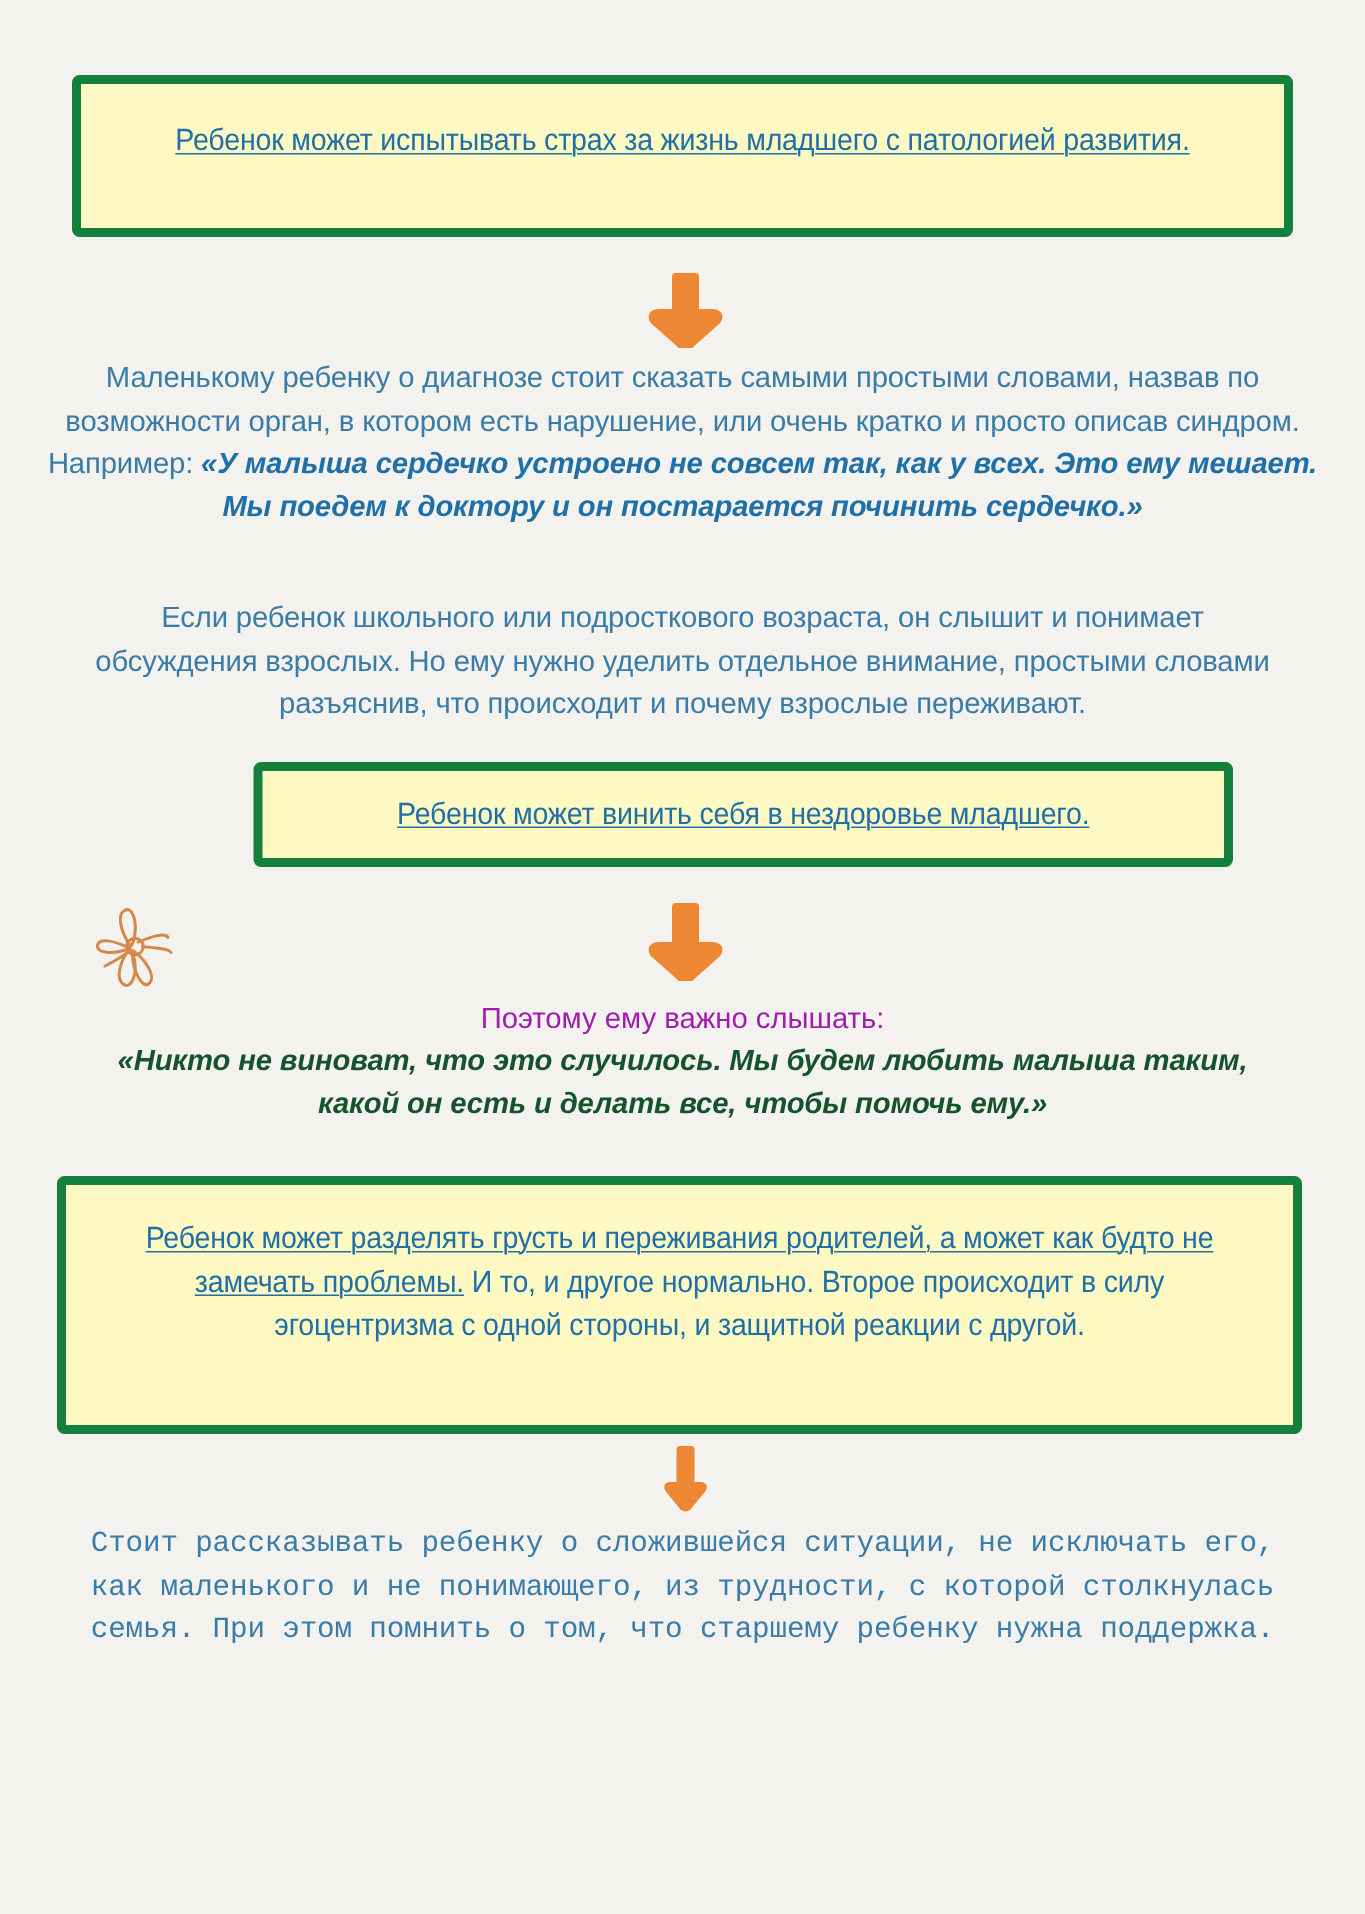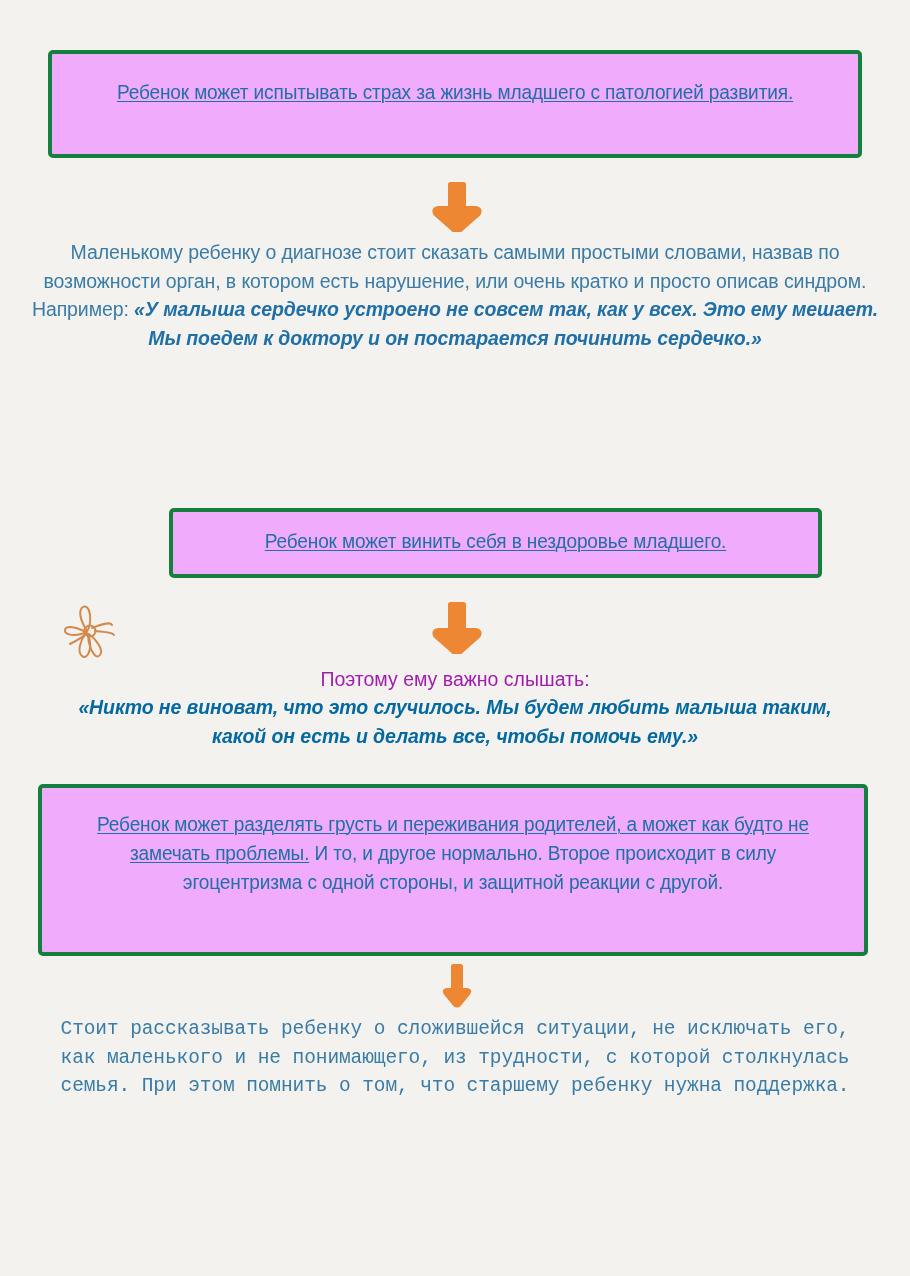--- a/index.html
+++ b/index.html
@@ -19,23 +19,23 @@
     position: relative;
     width: 910px;
     height: 1276px;
     background: #F4F2EE;
   }
 
   
   .callout {
     position: absolute;
     box-sizing: border-box;
-    border: 4px solid #15803d;
+    border: 6px solid #15803d;
     border-radius: 5px;
-    background: #f0abfc;
+    background: #fef9c3;
     display: flex;
     align-items: flex-start;
     justify-content: center;
   }
   .callout-inner {
     width: 100%;
     text-align: center;
     color: #1F6FA8;
     font-size: 20.5px;
     line-height: 1.42;
@@ -74,21 +74,21 @@
     letter-spacing: -0.1px;
   }
   .para .q {
     font-style: italic;
     font-weight: bold;
     color: #1F6FA8;
   }
   .quote-line {
     position: absolute;
     text-align: center;
-    color: #0369a1;
+    color: #14532d;
     font-style: italic;
     font-weight: bold;
     font-size: 19.5px;
     line-height: 1.47;
     letter-spacing: -0.1px;
   }
   .lead {
     position: absolute;
     text-align: center;
     color: #a21caf;
@@ -129,20 +129,23 @@
       <path d="M22.5 0 h13 a2.5 2.5 0 0 1 2.5 2.5 V24 h8.5 c6.5 0 9 4.5 5.5 9.5
                L35 48.5 c-3 4-9 4-12 0 L6 33.5 C2.5 28.5 5 24 11.5 24 H20 V2.5
                A2.5 2.5 0 0 1 22.5 0 Z" fill="#ED8733"></path>
     </svg>
   </div>
 
   <div class="para" id="para-1">
     <span>Маленькому ребенку о диагнозе стоит сказать самыми простыми словами, назвав по возможности орган, в котором есть нарушение, или очень кратко и просто описав синдром. Например: </span><span class="q">«У малыша сердечко устроено не совсем так, как у всех. Это ему мешает. Мы поедем к доктору и он постарается починить сердечко.»</span>
   </div>
 
+  <div class="para" id="para-2">
+    <span>Если ребенок школьного или подросткового возраста, он слышит и понимает обсуждения взрослых. Но ему нужно уделить отдельное внимание, простыми словами разъяснив, что происходит и почему взрослые переживают.</span>
+  </div>
 
   <div class="callout" id="box-2">
     <div class="callout-inner">
       <span class="u">Ребенок может винить себя в нездоровье младшего.</span>
     </div>
   </div>
 
   <div id="doodle">
     <svg width="76" height="66" viewBox="0 0 76 66" xmlns="http://www.w3.org/2000/svg">
       <g fill="none" stroke="#D4884B" stroke-width="2" stroke-linecap="round">

